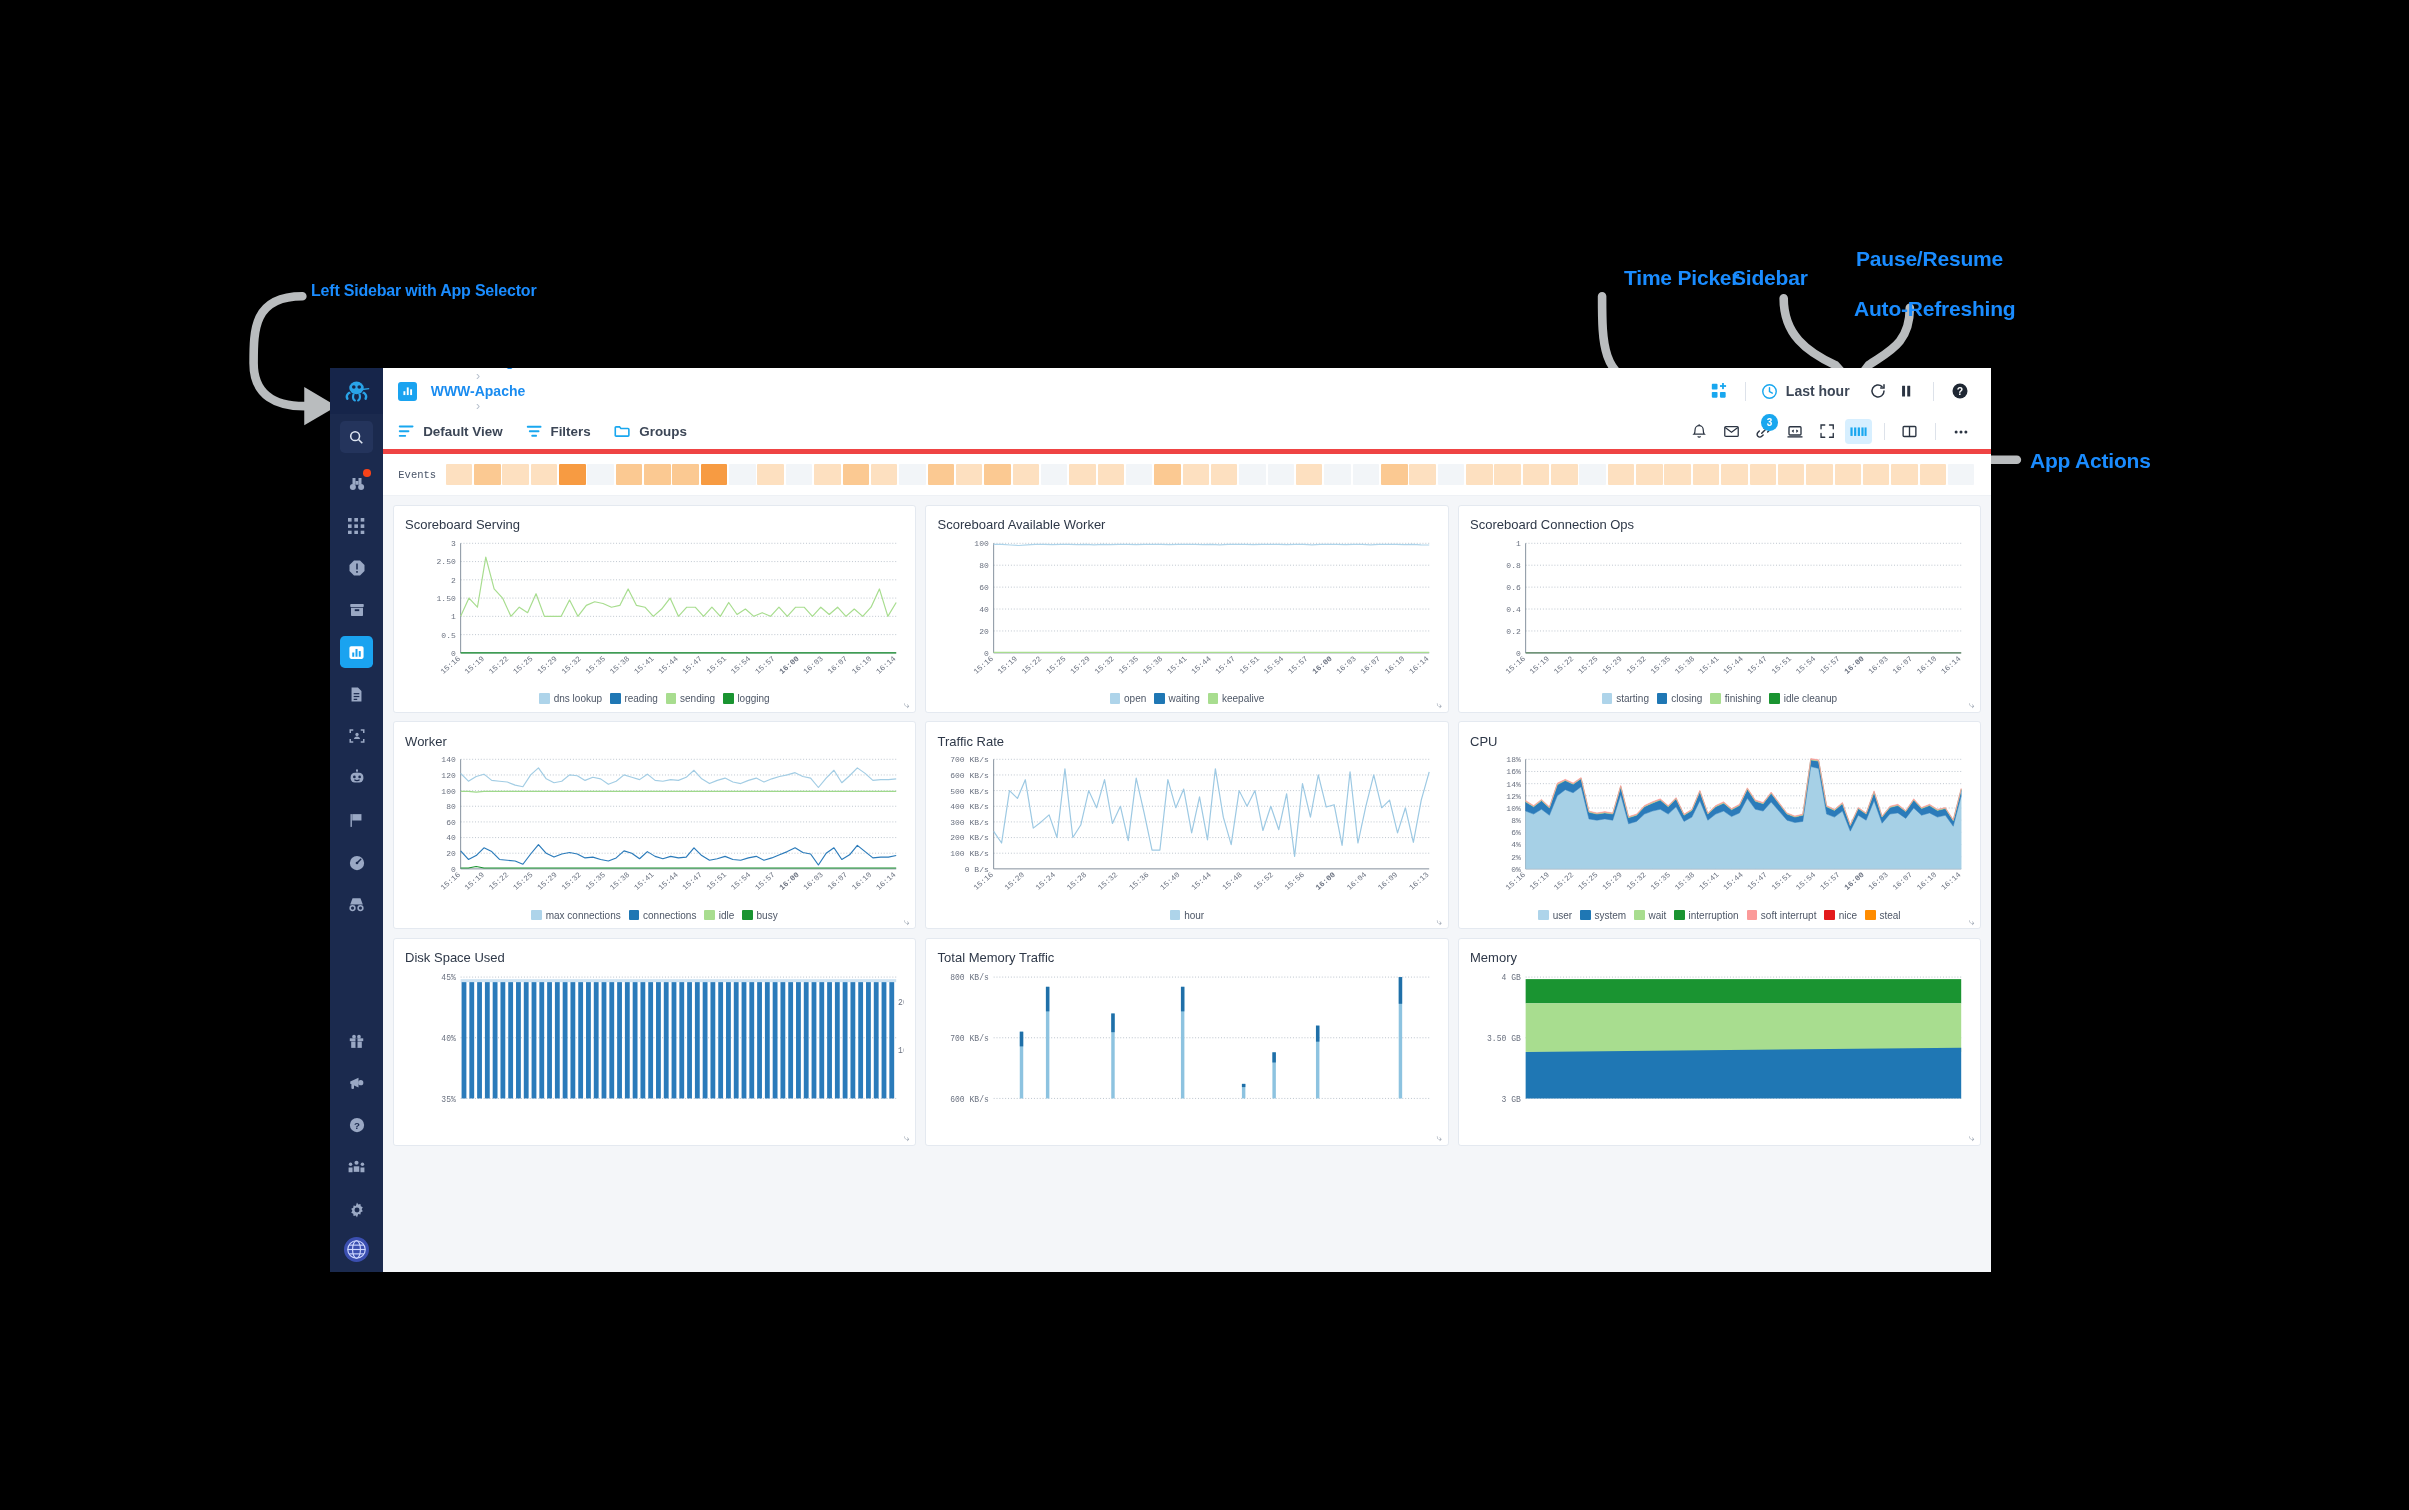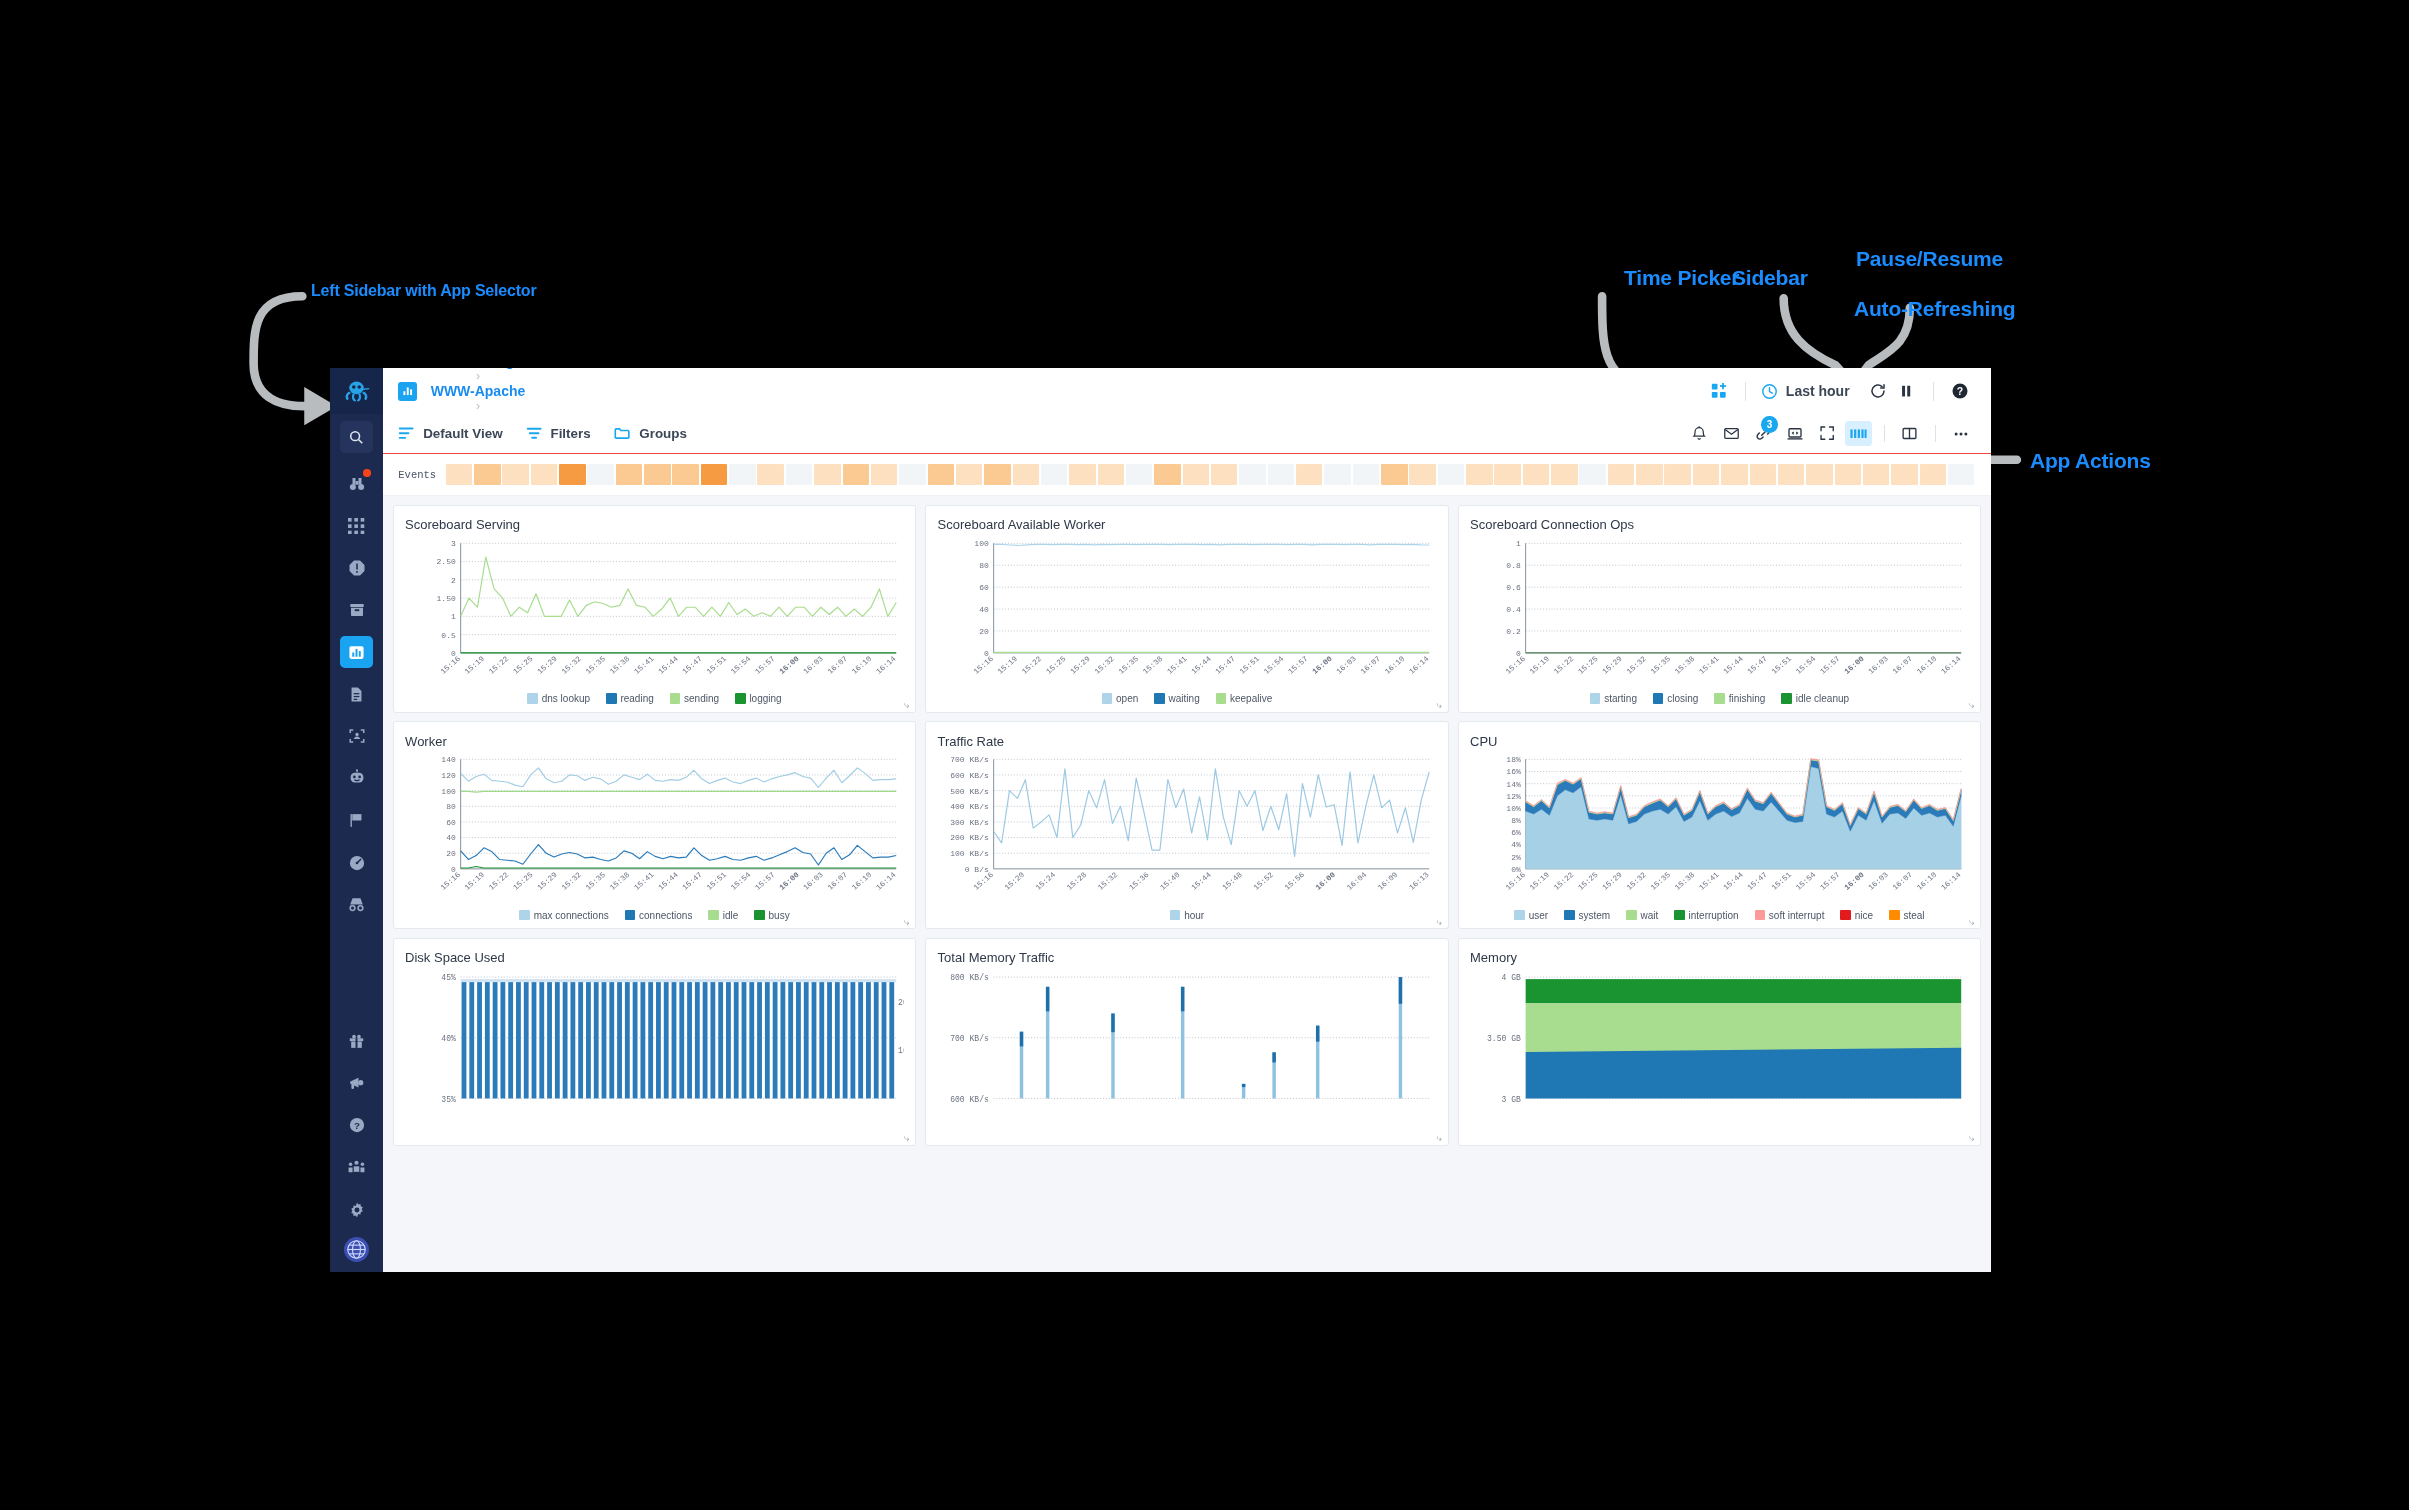--- a/index.html
+++ b/index.html
@@ -86,21 +86,21 @@
   .tb-btn {
     width: 29px; height: 29px; display: flex; align-items: center; justify-content: center;
     color: #27313f; cursor: pointer;
   }
   .tb-sep { width: 1px; height: 19px; background: #dde2ea; margin: 0 11.5px; }
   .timepick { display: flex; align-items: center; gap: 7.6px; cursor: pointer; padding: 0 3.8px; }
   .timepick .lbl { font-size: 14px; color: #3c4656; font-weight: 600; }
 
   
   .subbar {
-    height: 40px; background: #fff; border-bottom: 1px solid #ef4444;
+    height: 40px; background: #fff; border-bottom: 5px solid #ef4444;
     display: flex; align-items: center; padding: 0 17px 0 15.3px;
     flex: 0 0 40px;
   }
   .sb-item { display: flex; align-items: center; gap: 8.6px; margin-right: 23px; cursor: pointer; }
   .sb-item .lbl { font-size: 13.4px; color: #3c4656; font-weight: 600; }
   .subbar-right { margin-left: auto; display: flex; align-items: center; gap: 4.8px; }
   .act {
     width: 27px; height: 25px; display: flex; align-items: center; justify-content: center;
     color: #2b3442; cursor: pointer; position: relative; border-radius: 3.8px;
   }
@@ -134,21 +134,21 @@
   .panel {
     background: #fff; border: 1px solid #e4e9f0; border-radius: 2.9px;
     height: 208px; position: relative; padding: 11.5px 11.5px 3.8px 11.5px;
     display: flex; flex-direction: column; overflow: hidden;
   }
   .panel-title { font-size: 13px; color: #2e3848; font-weight: 400; margin-bottom: 3.8px; }
   .panel-body { flex: 1 1 auto; position: relative; min-height: 0; }
   .panel-body svg { width: 100%; height: 100%; display: block; }
   .legend {
     display: flex; align-items: center; justify-content: center;
-    gap: 16px; flex-wrap: wrap; padding: 1.9px 0 3.8px 0;
+    gap: 8px; flex-wrap: wrap; padding: 1.9px 0 3.8px 0;
   }
   .lg { display: flex; align-items: center; gap: 3.8px; }
   .lg-sw { width: 10.5px; height: 10.5px; border-radius: 1px; }
   .lg-tx { font-size: 10px; color: #4d5666; }
   .resize-grip {
     position: absolute; right: 2.9px; bottom: 1.9px; width: 8.6px; height: 8.6px;
     color: #9aa3b0; font-size: 9.6px; line-height: 8.6px;
   }
   .tick { font-family: "Liberation Mono", monospace; fill: #6b7280; }
 </style>

